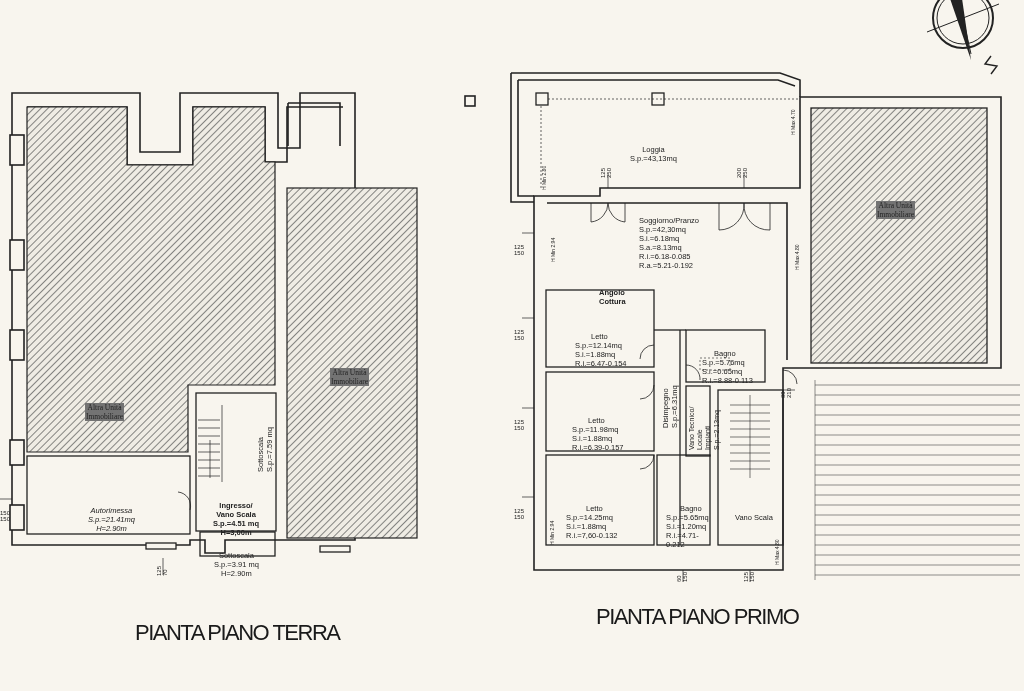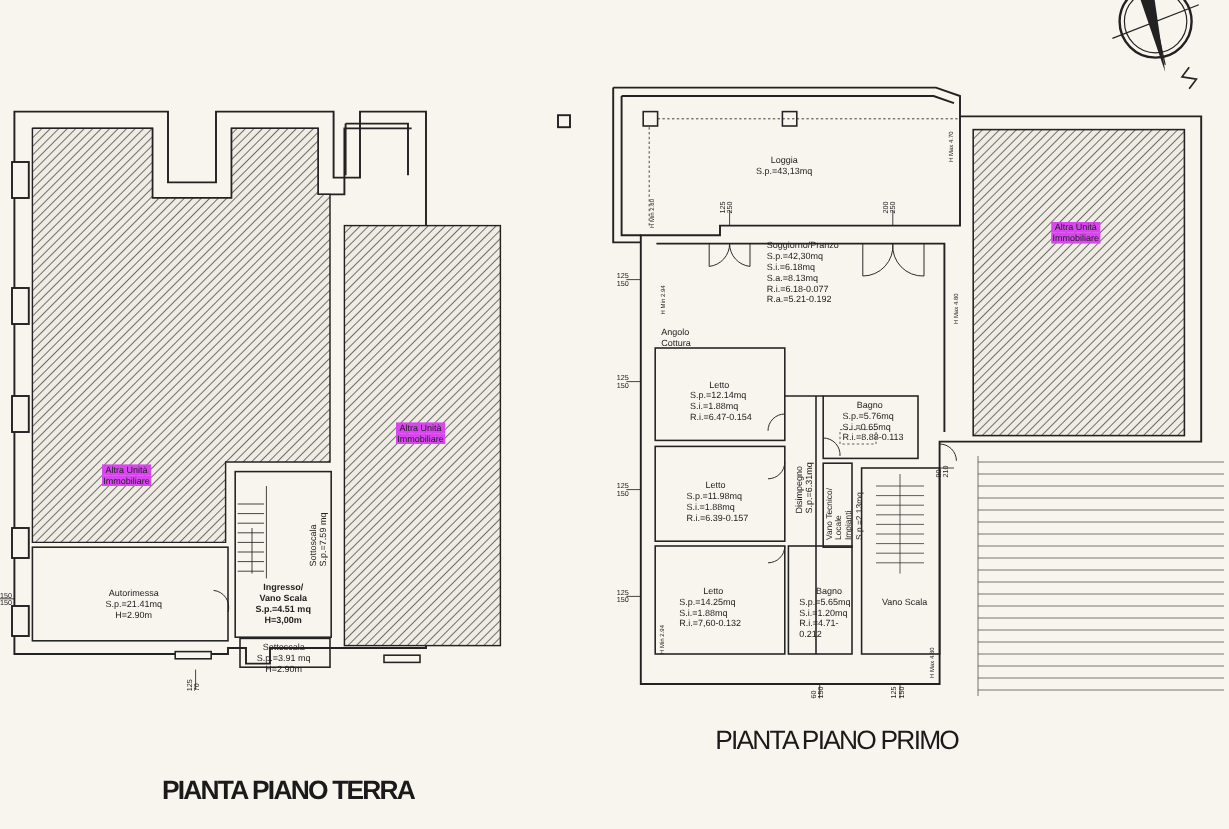--- a/index.html
+++ b/index.html
@@ -1,22 +1,22 @@
 <!DOCTYPE html>
 <html><head>
 <meta charset="utf-8">
 <style>
   html,body{margin:0;padding:0;}
   body{width:1024px;height:691px;background:#f8f5ee;position:relative;overflow:hidden;font-family:"Liberation Sans",sans-serif;color:#222;}
   svg{position:absolute;left:0;top:0;}
-  .lbl{position:absolute;font-size:7.5px;line-height:9px;color:#222;white-space:nowrap;}
+  .lbl{position:absolute;font-size:7.5px;line-height:9px;color:#222;white-space:nowrap;margin-top:16px;}
   .lbl.c{text-align:center;}
   .ttl{position:absolute;font-size:22px;letter-spacing:-1.5px;color:#1a1a1a;white-space:nowrap;}
   .vlbl{position:absolute;font-size:7.5px;line-height:9px;white-space:nowrap;transform:rotate(-90deg);transform-origin:left top;}
-  .label-box{background:#d946ef;padding:0 1px;}
+  .label-box{background:#737373;padding:0 1px;font-family:Liberation Serif, serif;}
 </style>
 </head>
 <body>
 
 <svg width="1024" height="691" viewBox="0 0 1024 691">
   <defs>
     <pattern id="hatch" patternUnits="userSpaceOnUse" width="5" height="5" patternTransform="rotate(45)">
       <rect width="5" height="5" fill="#efece4"></rect>
       <line x1="0" y1="0" x2="0" y2="5" stroke="#555" stroke-width="1.4"></line>
     </pattern>
@@ -166,21 +166,21 @@
 </svg>
 
 <div class="lbl c" style="left:85px;top:387px;">
   <div class="label-box">Altra Unità</div>
   <div class="label-box">Immobiliare</div>
 </div>
 <div class="lbl c" style="left:330px;top:352px;">
   <div class="label-box">Altra Unità</div>
   <div class="label-box">Immobiliare</div>
 </div>
-<div class="lbl c" style="left:88px;top:490px;">
+<div class="lbl c" style="left:88px;top:490px;font-style:italic;">
   <div>Autorimessa</div>
   <div>S.p.=21.41mq</div>
   <div>H=2.90m</div>
 </div>
 <div class="lbl c" style="left:213px;top:485px;font-weight:bold;">
   <div>Ingresso/</div>
   <div>Vano Scala</div>
   <div>S.p.=4.51 mq</div>
   <div>H=3,00m</div>
 </div>
@@ -204,24 +204,24 @@
 
 <div class="lbl c" style="left:630px;top:129px;">
   <div>Loggia</div>
   <div>S.p.=43,13mq</div>
 </div>
 <div class="lbl" style="left:639px;top:200px;">
   <div>Soggiorno/Pranzo</div>
   <div>S.p.=42,30mq</div>
   <div>S.i.=6.18mq</div>
   <div>S.a.=8.13mq</div>
-  <div>R.i.=6.18-0.077</div>
+  <div>R.i.=6.18-0.085</div>
   <div>R.a.=5.21-0.192</div>
 </div>
-<div class="lbl" style="left:551px;top:272px;">
+<div class="lbl" style="left:599px;top:272px;font-weight:bold;">
   <div>Angolo</div>
   <div>Cottura</div>
 </div>
 <div class="lbl" style="left:575px;top:316px;">
   <div style="padding-left:16px">Letto</div>
   <div>S.p.=12.14mq</div>
   <div>S.i.=1.88mq</div>
   <div>R.i.=6.47-0.154</div>
 </div>
 <div class="lbl" style="left:572px;top:400px;">
@@ -305,14 +305,14 @@
   <div>90</div>
   <div>210</div>
 </div>
 <div class="vlbl" style="left:540px;top:190px;font-size:5px;"><span>H Min 2.80</span></div>
 <div class="vlbl" style="left:789px;top:135px;font-size:5px;"><span>H Max 4.70</span></div>
 <div class="vlbl" style="left:549px;top:262px;font-size:5px;"><span>H Min 2.94</span></div>
 <div class="vlbl" style="left:793px;top:270px;font-size:5px;"><span>H Max 4.80</span></div>
 <div class="vlbl" style="left:773px;top:565px;font-size:5px;"><span>H Max 4.80</span></div>
 <div class="vlbl" style="left:548px;top:545px;font-size:5px;"><span>H Min 2.94</span></div>
 
-<div class="ttl" style="left:135px;top:646px;font-weight:bold;">PIANTA PIANO TERRA</div>
+<div class="ttl" style="left:135px;top:620px;">PIANTA PIANO TERRA</div>
 <div class="ttl" style="left:596px;top:604px;">PIANTA PIANO PRIMO</div>
 
 </body></html>

